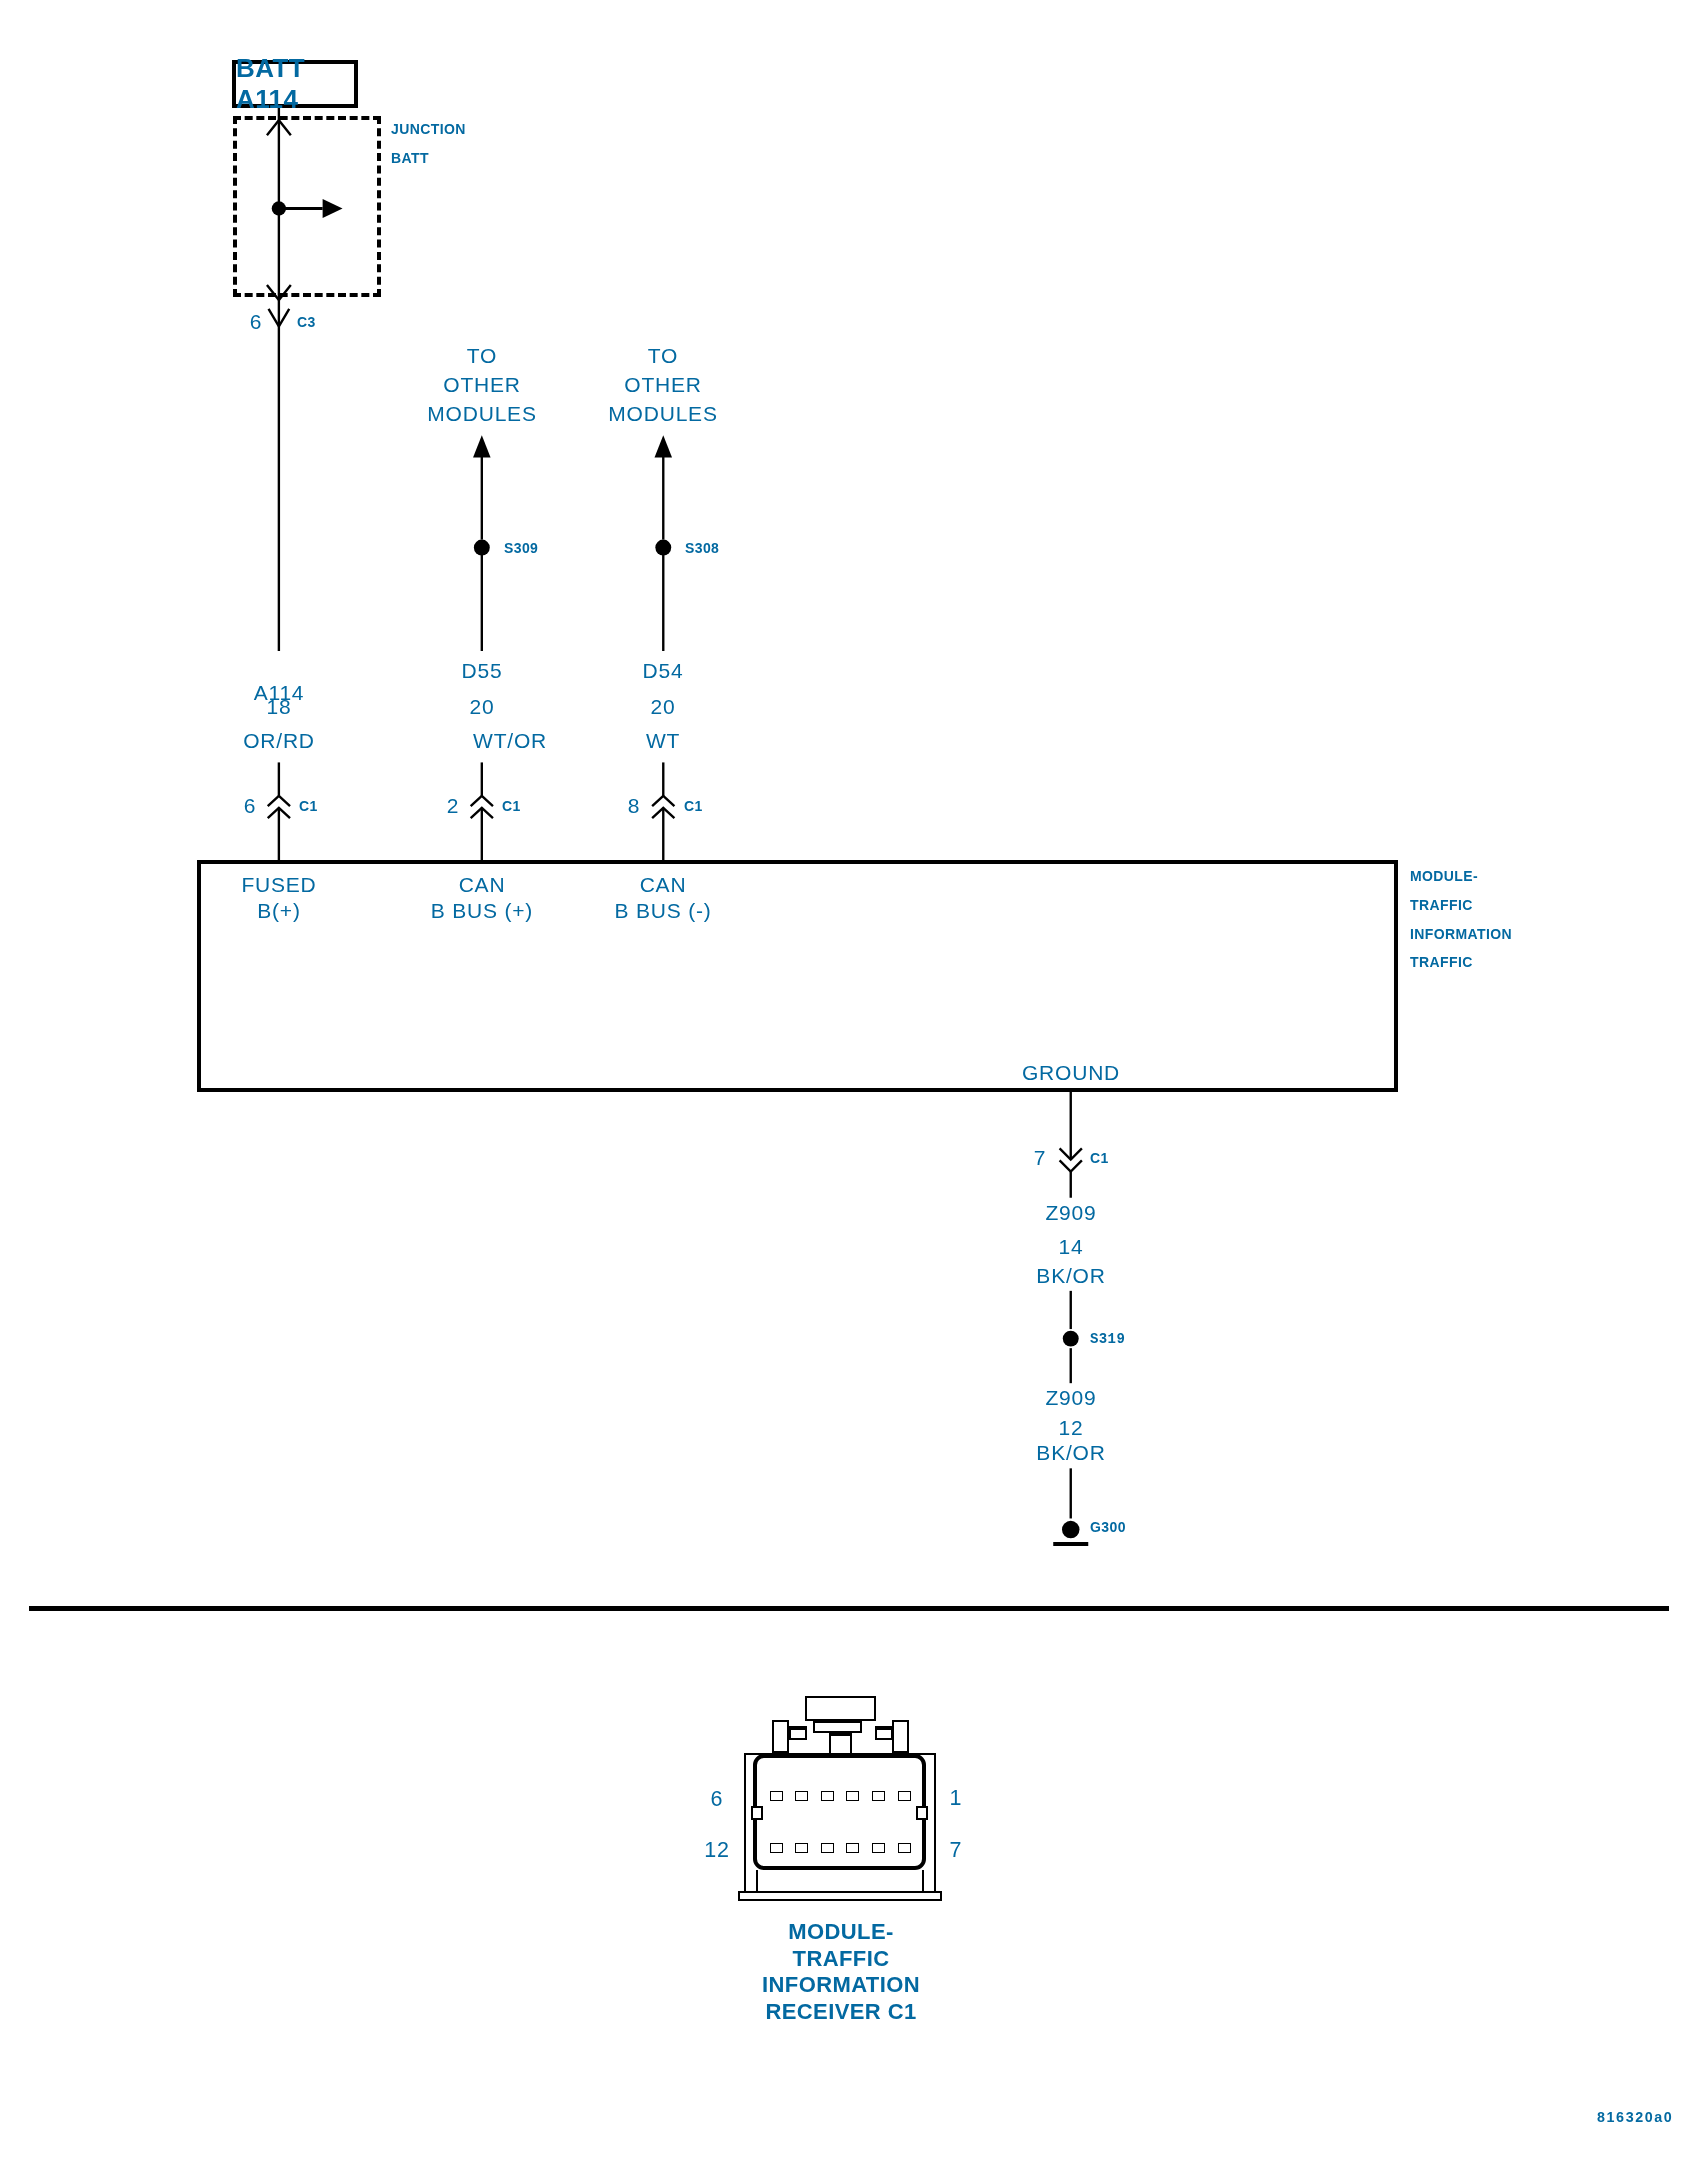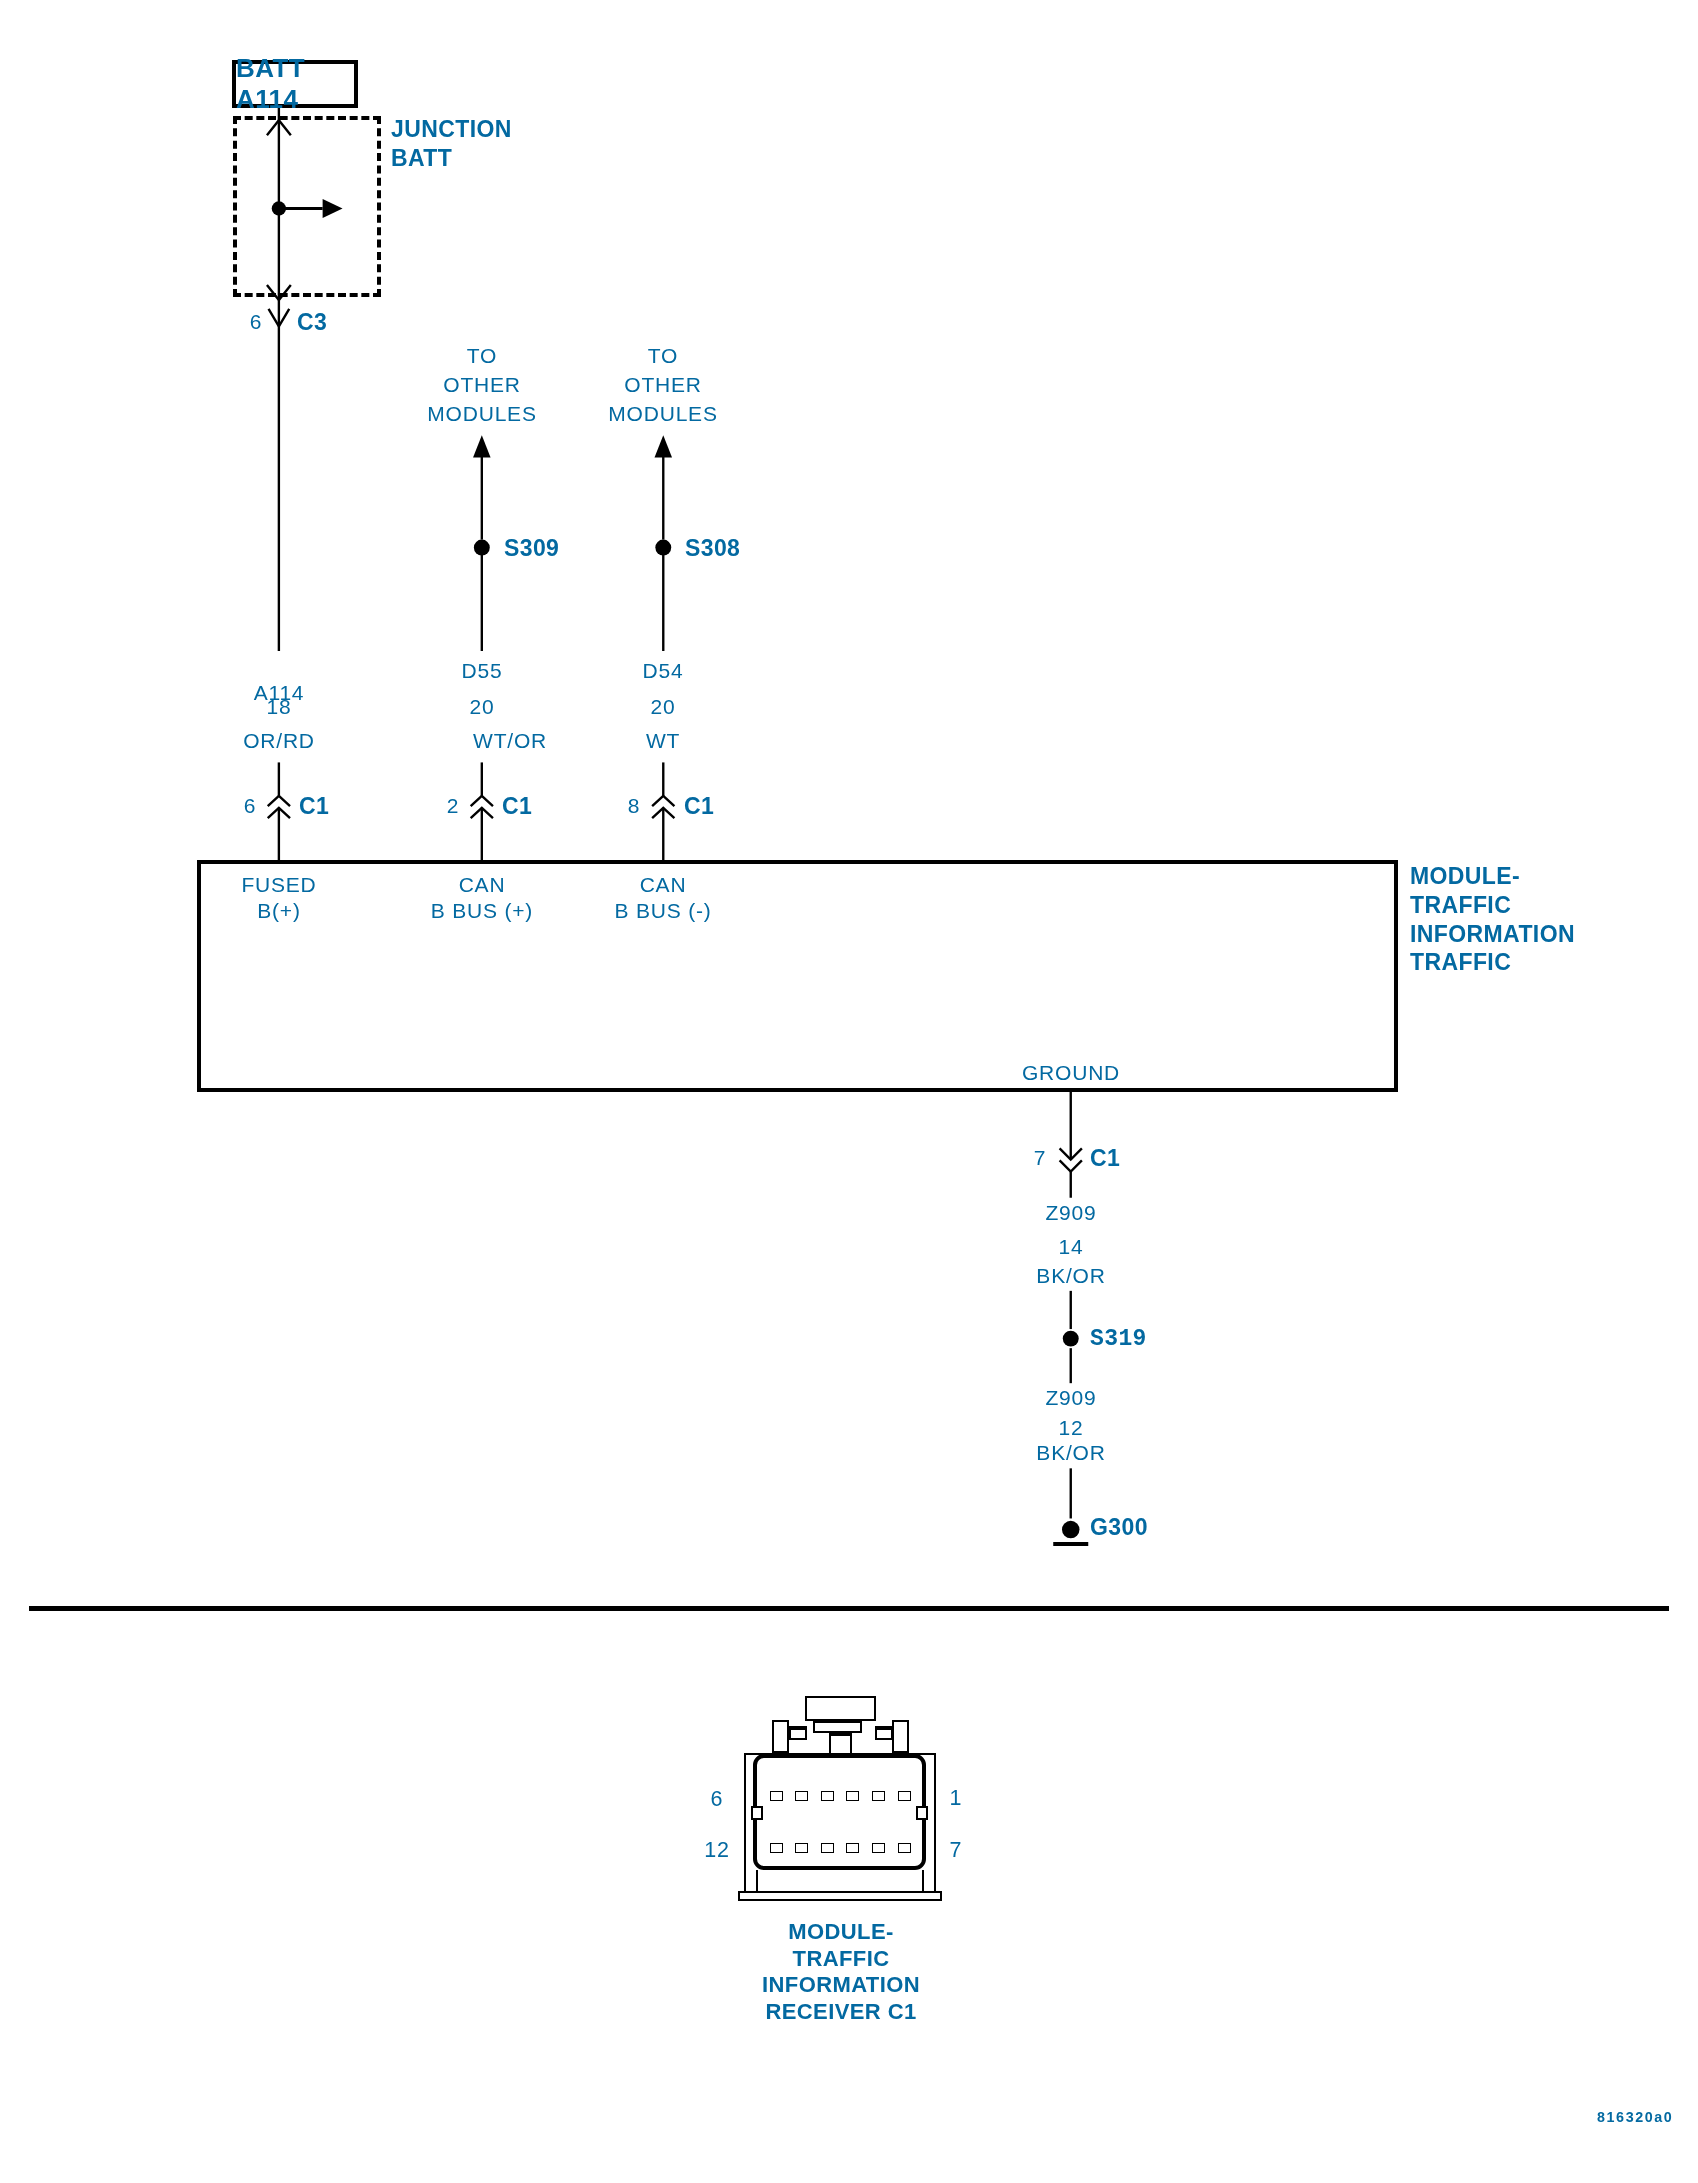--- a/index.html
+++ b/index.html
@@ -13,21 +13,21 @@
   }
   svg.wires{position:absolute;left:0;top:0;pointer-events:none;}
   
   .t{  
     position:absolute;
     font-size:21px;line-height:22px;letter-spacing:0.8px;
     white-space:nowrap;transform:translateX(-50%);
   }
   .b{  
     position:absolute;
-    font-size:23px;line-height:24px;font-weight:700;letter-spacing:0.4px;
+    font-size:14px;line-height:24px;font-weight:700;letter-spacing:0.4px;
     white-space:nowrap;
   }
   .bc{ 
     position:absolute;
     font-size:22px;line-height:24px;font-weight:700;letter-spacing:0.4px;
     white-space:nowrap;transform:translateX(-50%);
   }
   
   .batt-box{
     position:absolute;left:232px;top:60px;width:126px;height:48px;

